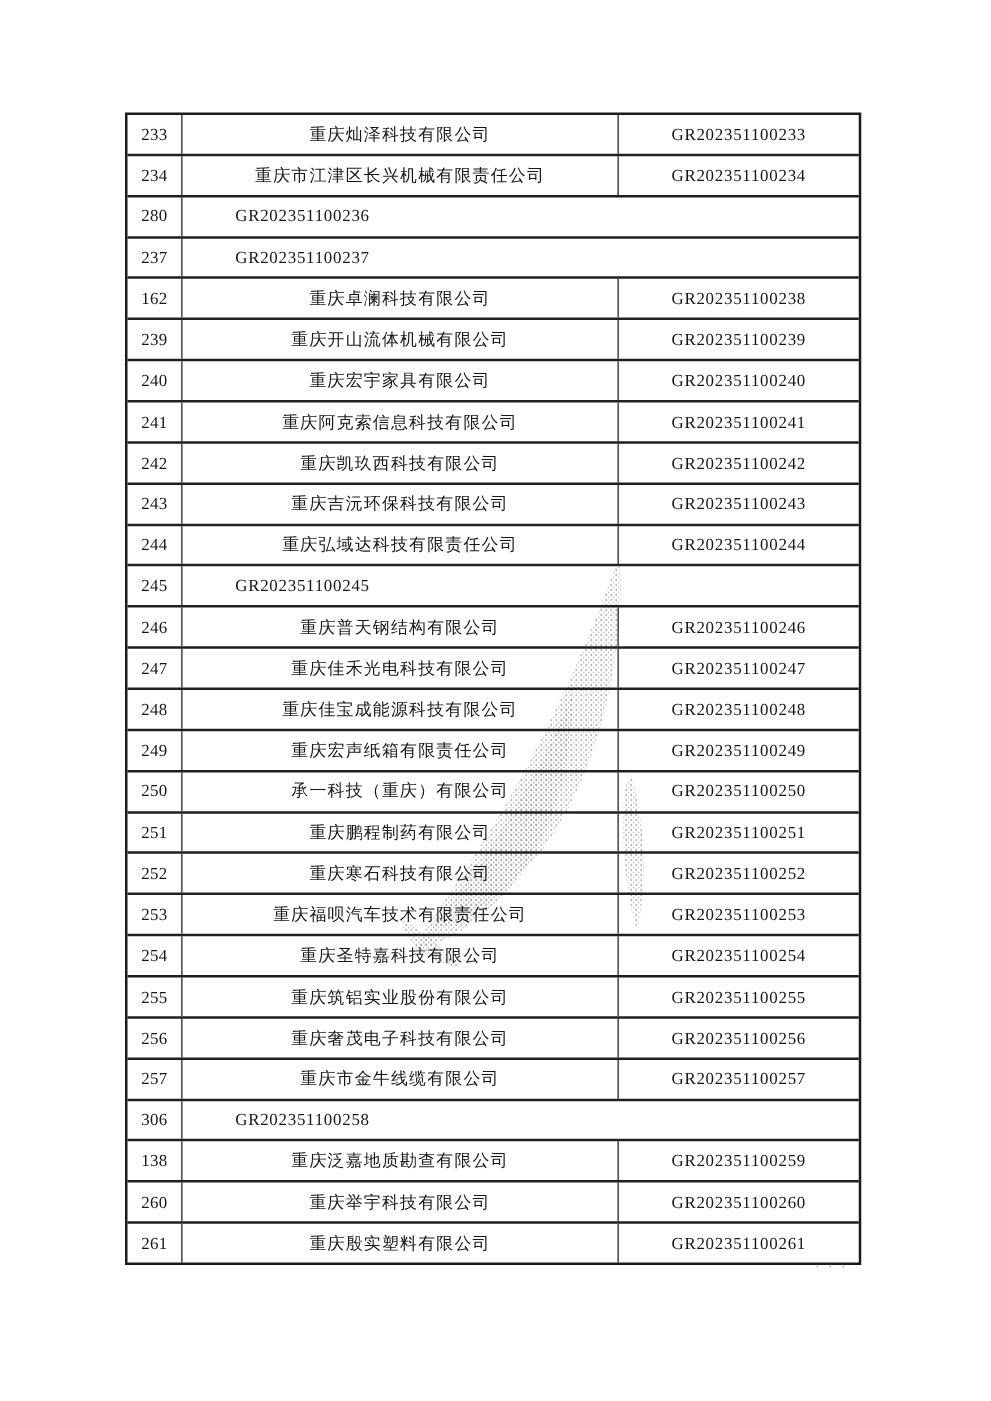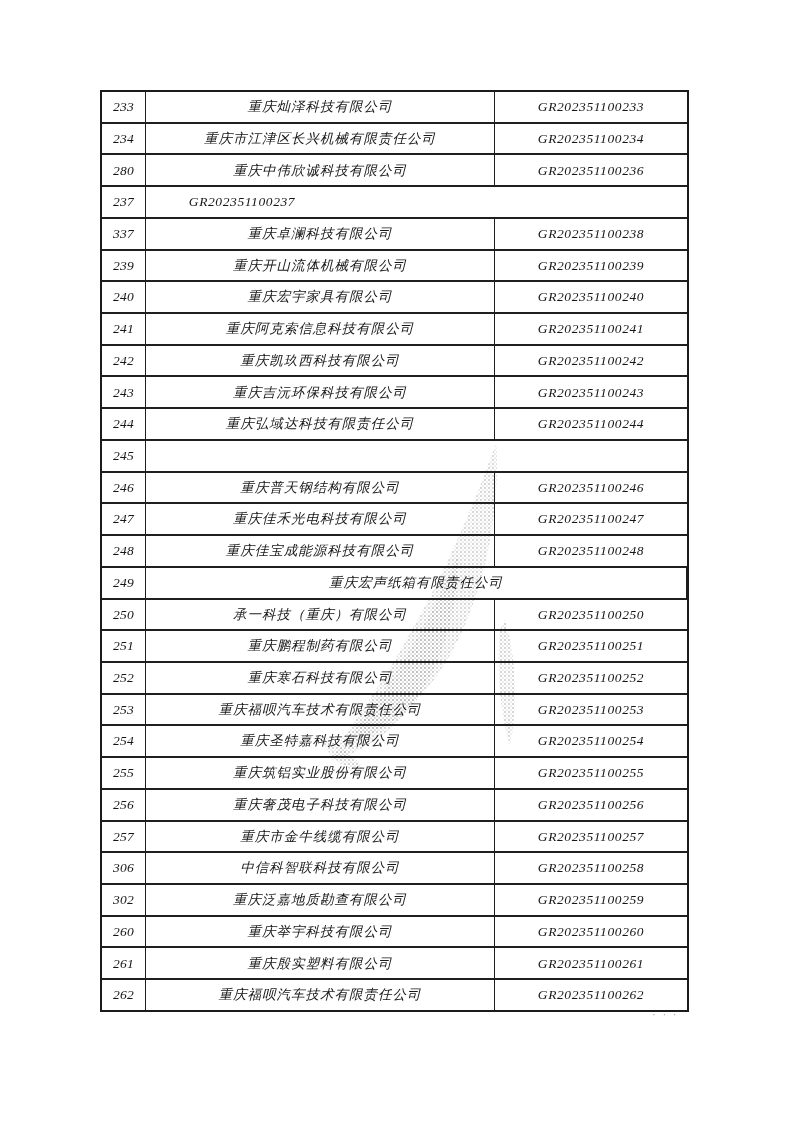--- a/index.html
+++ b/index.html
@@ -31,21 +31,20 @@
     box-sizing: border-box;
     display: flex;
     flex-direction: column;
     background: transparent;
   }
   .doc-row {
     flex: 1 1 0;
     display: flex;
     border-top: 2px solid #1f1f1f;
     box-sizing: border-box;
-    font-style: italic;
   }
   .doc-row:first-child { border-top: none; }
   .cell {
     display: flex;
     align-items: center;
     justify-content: center;
     box-sizing: border-box;
     font-size: 13.5px;
     line-height: 1;
     letter-spacing: 0.3px;
@@ -120,29 +119,28 @@
         <div class="cell cell-name">重庆灿泽科技有限公司</div>
         <div class="cell cell-code">GR202351100233</div>
       </div>
       <div class="doc-row">
         <div class="cell cell-no">234</div>
         <div class="cell cell-name">重庆市江津区长兴机械有限责任公司</div>
         <div class="cell cell-code">GR202351100234</div>
       </div>
       <div class="doc-row">
         <div class="cell cell-no">280</div>
-        <div class="cell cell-name">重庆中伟欣诚科技有限公司</div>
         <div class="cell cell-code">GR202351100236</div>
       </div>
       <div class="doc-row">
         <div class="cell cell-no">237</div>
         <div class="cell cell-code">GR202351100237</div>
       </div>
       <div class="doc-row">
-        <div class="cell cell-no">337</div>
+        <div class="cell cell-no">162</div>
         <div class="cell cell-name">重庆卓澜科技有限公司</div>
         <div class="cell cell-code">GR202351100238</div>
       </div>
       <div class="doc-row">
         <div class="cell cell-no">239</div>
         <div class="cell cell-name">重庆开山流体机械有限公司</div>
         <div class="cell cell-code">GR202351100239</div>
       </div>
       <div class="doc-row">
         <div class="cell cell-no">240</div>
@@ -164,39 +162,41 @@
         <div class="cell cell-name">重庆吉沅环保科技有限公司</div>
         <div class="cell cell-code">GR202351100243</div>
       </div>
       <div class="doc-row">
         <div class="cell cell-no">244</div>
         <div class="cell cell-name">重庆弘域达科技有限责任公司</div>
         <div class="cell cell-code">GR202351100244</div>
       </div>
       <div class="doc-row">
         <div class="cell cell-no">245</div>
+        <div class="cell cell-code">GR202351100245</div>
       </div>
       <div class="doc-row">
         <div class="cell cell-no">246</div>
         <div class="cell cell-name">重庆普天钢结构有限公司</div>
         <div class="cell cell-code">GR202351100246</div>
       </div>
       <div class="doc-row">
         <div class="cell cell-no">247</div>
         <div class="cell cell-name">重庆佳禾光电科技有限公司</div>
         <div class="cell cell-code">GR202351100247</div>
       </div>
       <div class="doc-row">
         <div class="cell cell-no">248</div>
         <div class="cell cell-name">重庆佳宝成能源科技有限公司</div>
         <div class="cell cell-code">GR202351100248</div>
       </div>
       <div class="doc-row">
         <div class="cell cell-no">249</div>
         <div class="cell cell-name">重庆宏声纸箱有限责任公司</div>
+        <div class="cell cell-code">GR202351100249</div>
       </div>
       <div class="doc-row">
         <div class="cell cell-no">250</div>
         <div class="cell cell-name">承一科技（重庆）有限公司</div>
         <div class="cell cell-code">GR202351100250</div>
       </div>
       <div class="doc-row">
         <div class="cell cell-no">251</div>
         <div class="cell cell-name">重庆鹏程制药有限公司</div>
         <div class="cell cell-code">GR202351100251</div>
@@ -226,40 +226,34 @@
         <div class="cell cell-name">重庆奢茂电子科技有限公司</div>
         <div class="cell cell-code">GR202351100256</div>
       </div>
       <div class="doc-row">
         <div class="cell cell-no">257</div>
         <div class="cell cell-name">重庆市金牛线缆有限公司</div>
         <div class="cell cell-code">GR202351100257</div>
       </div>
       <div class="doc-row">
         <div class="cell cell-no">306</div>
-        <div class="cell cell-name">中信科智联科技有限公司</div>
         <div class="cell cell-code">GR202351100258</div>
       </div>
       <div class="doc-row">
-        <div class="cell cell-no">302</div>
+        <div class="cell cell-no">138</div>
         <div class="cell cell-name">重庆泛嘉地质勘查有限公司</div>
         <div class="cell cell-code">GR202351100259</div>
       </div>
       <div class="doc-row">
         <div class="cell cell-no">260</div>
         <div class="cell cell-name">重庆举宇科技有限公司</div>
         <div class="cell cell-code">GR202351100260</div>
       </div>
       <div class="doc-row">
         <div class="cell cell-no">261</div>
         <div class="cell cell-name">重庆殷实塑料有限公司</div>
         <div class="cell cell-code">GR202351100261</div>
       </div>
-      <div class="doc-row">
-        <div class="cell cell-no">262</div>
-        <div class="cell cell-name">重庆福呗汽车技术有限责任公司</div>
-        <div class="cell cell-code">GR202351100262</div>
-      </div>
     </div>
 
   <div class="artifact">· · ·</div>
 
 </div>
 
 </body></html>

